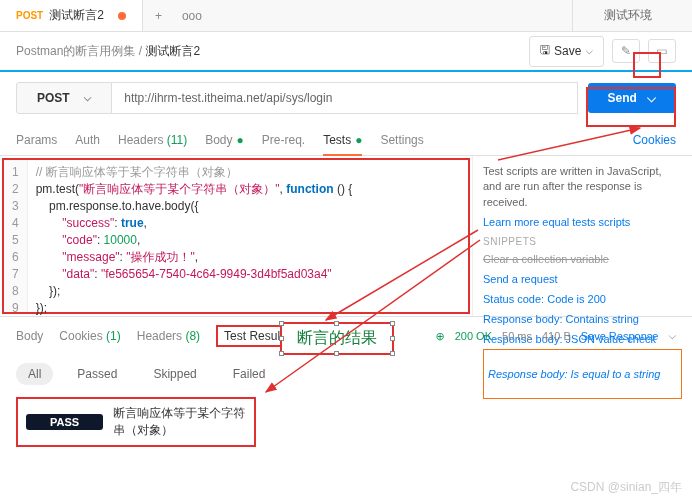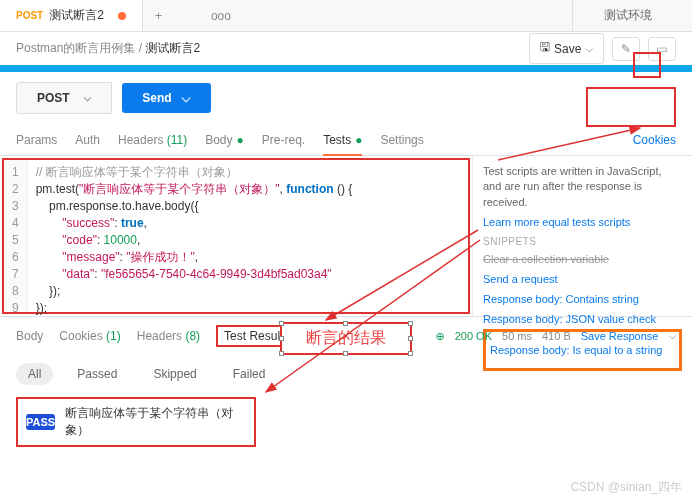--- a/index.html
+++ b/index.html
@@ -3,23 +3,23 @@
   <meta charset="utf-8">
   <style>
     * { margin: 0; padding: 0; box-sizing: border-box; font-family: -apple-system, Arial, sans-serif; }
     body { width: 692px; height: 502px; background: #fff; font-size: 12px; color: #333; position: relative; overflow: hidden; }
     .tab-bar { display: flex; align-items: center; height: 32px; background: #f8f8f8; border-bottom: 1px solid #e0e0e0; }
     .tab { display: flex; align-items: center; padding: 0 16px; height: 100%; border-right: 1px solid #e0e0e0; background: #fff; gap: 6px; }
     .method-badge { font-size: 10px; font-weight: 600; color: #ff9800; }
     .tab-name { font-size: 12px; }
     .orange-dot { width: 8px; height: 8px; border-radius: 50%; background: #ff6c37; margin-left: 8px; }
     .tab-plus { padding: 0 12px; color: #888; cursor: pointer; }
-    .tab-menu { padding: 0 8px; color: #888; cursor: pointer; margin-left: 29px; }
+    .tab-menu { padding: 0 8px; color: #888; cursor: pointer; }
     .env-select { margin-left: auto; padding: 0 40px 0 12px; height: 100%; border-left: 1px solid #e0e0e0; color: #666; display: flex; align-items: center; min-width: 120px; justify-content: flex-end; }
-    .breadcrumb-row { display: flex; align-items: center; height: 40px; padding: 0 16px; border-bottom: 7px solid #0ea5e9; }
+    .breadcrumb-row { display: flex; align-items: center; height: 40px; padding: 0 16px; border-bottom: 2px solid #0ea5e9; }
     .breadcrumb { color: #888; font-size: 12px; }
     .breadcrumb-active { color: #333; }
     .breadcrumb-actions { margin-left: auto; display: flex; gap: 8px; align-items: center; }
     .save-btn { display: flex; align-items: center; gap: 4px; padding: 4px 10px; border: 1px solid #ddd; border-radius: 3px; cursor: pointer; font-size: 12px; }
     .icon-btn { width: 28px; height: 24px; border: 1px solid #ddd; border-radius: 3px; display: flex; align-items: center; justify-content: center; cursor: pointer; color: #888; }
     .request-row { display: flex; align-items: center; padding: 10px 16px; gap: 0; }
     .method-select { display: flex; align-items: center; padding: 8px 20px; border: 1px solid #ddd; border-radius: 3px 0 0 3px; background: #f8f8f8; font-weight: 600; font-size: 12px; gap: 14px; }
     .url-input { flex: 1; padding: 8px 12px; border: 1px solid #ddd; border-left: none; font-size: 12px; color: #666; }
     .send-btn { display: flex; align-items: center; gap: 10px; padding: 8px 20px; background: #097bed; color: #fff; border-radius: 3px; font-weight: 600; font-size: 12px; margin-left: 10px; cursor: pointer; }
     .req-tabs { display: flex; gap: 18px; padding: 0 16px; border-bottom: 1px solid #e0e0e0; height: 32px; align-items: center; }
@@ -35,34 +35,34 @@
     .code { padding: 4px 8px; line-height: 17px; white-space: pre; }
     .c-comment { color: #999; }
     .c-string { color: #c2185b; }
     .c-keyword { color: #0070c1; font-weight: 600; }
     .c-num { color: #0f9d58; }
     .side-panel { width: 220px; padding: 8px 10px; font-size: 11px; color: #666; border-left: 1px solid #eee; }
     .side-desc { margin-bottom: 6px; line-height: 1.4; }
     .side-link { color: #097bed; cursor: pointer; }
     .snip-header { text-transform: uppercase; font-size: 10px; color: #aaa; margin: 8px 0 2px; letter-spacing: 0.5px; }
     .snippet { color: #097bed; padding: 4px 0; cursor: pointer; font-size: 11px; }
-    .snippet.hl { border: 3px solid #f97316; padding: 12px 4px; }
+    .snippet.hl { border: 1px solid #f97316; padding: 18px 4px; font-style: italic; }
     .resp-tabs { display: flex; align-items: center; gap: 16px; padding: 8px 16px; border-top: 1px solid #e0e0e0; }
     .resp-tab { color: #888; font-size: 12px; cursor: pointer; padding: 4px 0; }
     .resp-tab.active { color: #333; border: 2px solid #e03030; padding: 2px 6px; }
     .resp-status { margin-left: auto; display: flex; gap: 10px; font-size: 11px; color: #888; align-items: center; }
     .status-ok { color: #0f9d58; }
     .save-resp { color: #097bed; cursor: pointer; }
     .globe { color: #0f9d58; }
     .filter-row { display: flex; gap: 12px; padding: 8px 16px; }
     .filter-btn { padding: 4px 12px; border-radius: 11px; font-size: 12px; color: #666; cursor: pointer; }
     .filter-btn.active { background: #eee; }
     .result-row { margin: 4px 16px; padding: 6px 8px; border: 2px solid #e03030; display: flex; align-items: center; gap: 10px; width: 240px; }
-    .pass-badge { background: #1d4ed8; color: #fff; padding: 2px 0; border-radius: 3px; font-size: 11px; font-weight: 600; }
-    .annotation { position: absolute; top: 322px; left: 280px; border: 2px solid #e03030; padding: 4px 24px; font-family: KaiTi, serif; font-size: 16px; color: #ef4444; background: #fff; }
+    .pass-badge { background: #0f172a; color: #fff; padding: 2px 24px; border-radius: 3px; font-size: 11px; font-weight: 600; }
+    .annotation { position: absolute; top: 322px; left: 280px; border: 2px solid #e03030; padding: 4px 15px; font-family: KaiTi, serif; font-size: 16px; color: #15803d; background: #fff; }
     .ann-handle { position: absolute; width: 5px; height: 5px; background: #fff; border: 1px solid #888; }
     .red-box-send { position: absolute; top: 87px; left: 586px; width: 90px; height: 40px; border: 2px solid #e03030; pointer-events: none; }
     .red-box-icon { position: absolute; top: 52px; left: 633px; width: 28px; height: 26px; border: 2px solid #e03030; pointer-events: none; }
     svg.arrows { position: absolute; top: 0; left: 0; pointer-events: none; }
     .watermark { position: absolute; bottom: 6px; right: 10px; color: #ccc; font-size: 12px; }
     .chev { font-size: 10px; color: #888; }
   </style>
 </head>
 <body>
 
@@ -96,20 +96,21 @@
         <span>▭</span>
       </div>
   </div>
 </div>
 
 <div class="request-row">
   <div class="method-select">
     <span>POST</span>
     <span class="chev">⌵</span>
   </div>
+  <input class="url-input" value="http://ihrm-test.itheima.net/api/sys/login" style="">
   <div class="send-btn">
     <span>Send</span>
     <span>⌵</span>
   </div>
 </div>
 
 <div class="req-tabs">
   <div class="req-tab">Params</div>
   <div class="req-tab">Auth</div>
   <div class="req-tab"><span>Headers</span> <span class="tab-count">(11)</span></div>
@@ -142,20 +143,21 @@
 <span>        </span><span class="c-string">"data"</span><span>: </span><span class="c-string">"fe565654-7540-4c64-9949-3d4bf5ad03a4"</span>
 <span>    });</span>
 <span>});</span></div>
   </div>
   <div class="side-panel">
     <div class="side-desc">Test scripts are written in JavaScript, and are run after the response is received.</div>
     <div class="side-link">Learn more equal tests scripts</div>
     <div class="snip-header">SNIPPETS</div>
     <div class="snippet" style="color:#999;text-decoration:line-through;">Clear a collection variable</div>
     <div class="snippet">Send a request</div>
+    <div class="snippet">Status code: Code is 200</div>
     <div class="snippet">Response body: Contains string</div>
     <div class="snippet">Response body: JSON value check</div>
     <div class="snippet hl">Response body: Is equal to a string</div>
   </div>
 </div>
 
 <div class="resp-tabs">
   <div class="resp-tab">Body</div>
   <div class="resp-tab"><span>Cookies</span> <span class="tab-count">(1)</span></div>
   <div class="resp-tab"><span>Headers</span> <span class="tab-count">(8)</span></div>

